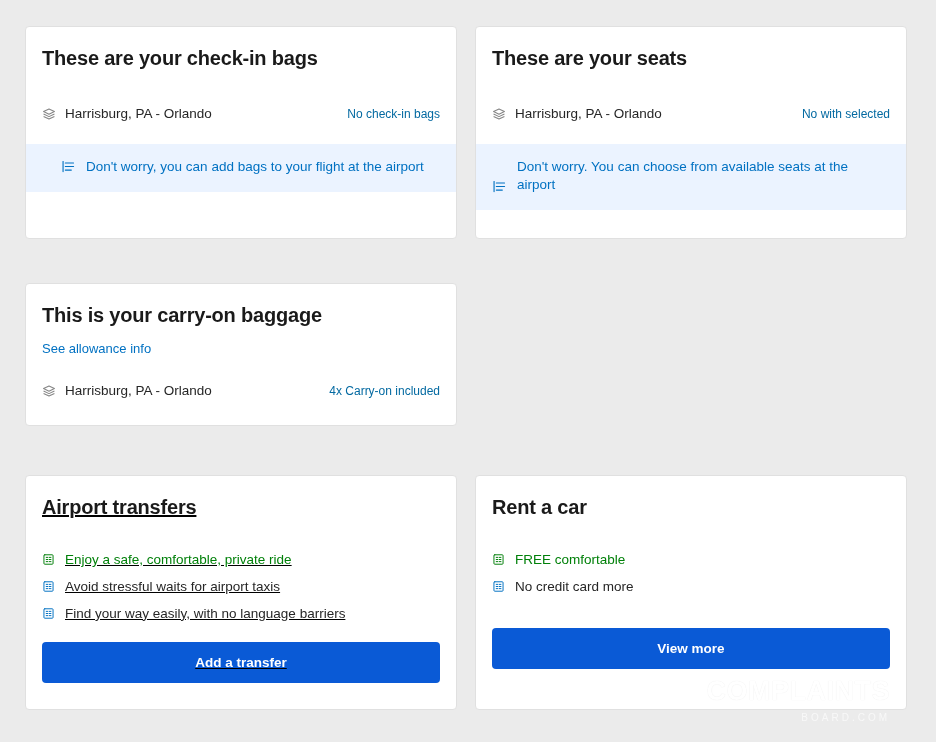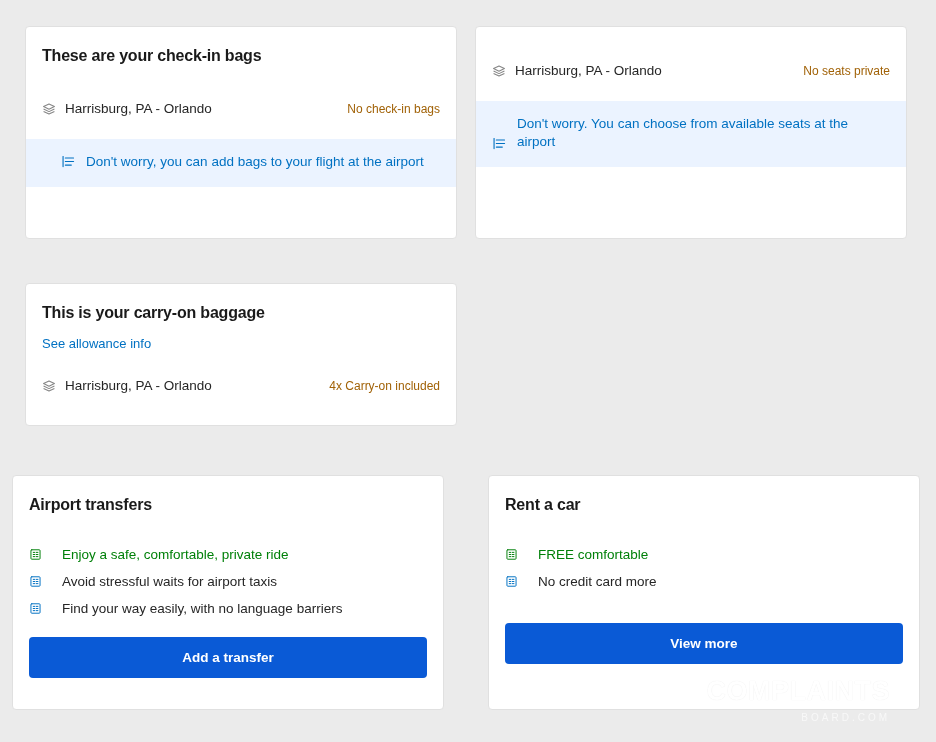--- a/index.html
+++ b/index.html
@@ -21,21 +21,21 @@
 
   .card {
     position: absolute;
     background: #ffffff;
     border: 1px solid #e0e0e0;
     border-radius: 4px;
     overflow: hidden;
   }
 
   .card-title {
-    font-size: 16px;
+    font-size: 20px;
     font-weight: bold;
     color: #1a1a1a;
     letter-spacing: -0.2px;
   }
 
   .row {
     display: flex;
     align-items: center;
     justify-content: space-between;
   }
@@ -43,21 +43,21 @@
   .route {
     display: flex;
     align-items: center;
     gap: 9px;
     font-size: 13.5px;
     color: #333333;
   }
   .route-text { font-size: 13.5px; color: #262626; }
   .row-right {
     font-size: 12px;
-    color: #a16207;
+    color: #0369a1;
     white-space: nowrap;
   }
 
   .icon { display: inline-block; line-height: 0; flex: none; }
 
   .notice {
     background: #ebf3ff;
     display: flex;
     align-items: flex-start;
     gap: 10px;
@@ -73,21 +73,21 @@
   .link {
     color: #0071c2;
     font-size: 13px;
     text-decoration: none;
   }
 
   .benefit-list { margin: 0; padding: 0; list-style: none; }
   .benefit {
     display: flex;
     align-items: flex-start;
-    gap: 20px;
+    gap: 10px;
     margin-bottom: 10px;
     font-size: 13.5px;
     color: #262626;
   }
   .benefit.green .benefit-text { color: #008009; }
   .benefit-text { line-height: 1.25; }
 
   .btn {
     display: block;
     width: 100%;
@@ -100,22 +100,22 @@
     font-family: "Liberation Sans", sans-serif;
     padding: 13px 10px;
     text-align: center;
     cursor: pointer;
   }
 
   
   #bags-card   { left: 25px;  top: 26px;  width: 432px; height: 213px; }
   #seats-card  { left: 475px; top: 26px;  width: 432px; height: 213px; }
   #carryon-card{ left: 25px;  top: 283px; width: 432px; height: 143px; }
-  #transfers-card { left: 12px;  top: 475px; width: 432px; height: 235px; }
-  #rentcar-card   { left: 488px; top: 475px; width: 432px; height: 235px; }
+  #transfers-card { left: 25px;  top: 475px; width: 432px; height: 235px; text-decoration: underline; }
+  #rentcar-card   { left: 475px; top: 475px; width: 432px; height: 235px; }
 
   .pad { padding: 0 16px; }
   .title-pad { padding: 20px 16px 0 16px; }
 
   
   .watermark {
     position: absolute;
     right: 46px;
     bottom: 35px;
     display: flex;
@@ -170,32 +170,35 @@
         <svg width="15" height="15" viewBox="0 0 16 16" fill="none" stroke="#0071c2" stroke-width="1.2" stroke-linecap="round">
           <path d="M2.2 2.6v10.8"></path>
           <path d="M4.6 4.2h8.8M4.6 8h8.8M4.6 11.8h6.4"></path>
         </svg>
       </span>
       <span class="notice-text">Don't worry, you can add bags to your flight at the airport</span>
     </div>
   </div>
 
   <div class="card" id="seats-card">
+    <div class="title-pad">
+      <div class="card-title">These are your seats</div>
+    </div>
     <div class="pad row" style="margin-top:36px;">
       <div class="route">
         <span class="icon">
           <svg width="14" height="14" viewBox="0 0 16 16" fill="none" stroke="#868686" stroke-width="1.2" stroke-linejoin="round">
             <path d="M8 2.2 1.8 5.2 8 8.2l6.2-3z"></path>
             <path d="M1.8 8 8 11l6.2-3"></path>
             <path d="M1.8 10.8 8 13.8l6.2-3"></path>
           </svg>
         </span>
         <span class="route-text">Harrisburg, PA - Orlando</span>
       </div>
-      <div class="row-right">No seats private</div>
+      <div class="row-right">No with selected</div>
     </div>
     <div class="notice" style="margin-top:23px;align-items:flex-end;">
       <span class="icon" style="margin-top:1px;">
         <svg width="15" height="15" viewBox="0 0 16 16" fill="none" stroke="#0071c2" stroke-width="1.2" stroke-linecap="round">
           <path d="M2.2 2.6v10.8"></path>
           <path d="M4.6 4.2h8.8M4.6 8h8.8M4.6 11.8h6.4"></path>
         </svg>
       </span>
       <span class="notice-text">Don't worry. You can choose from available seats at the airport</span>
     </div>

